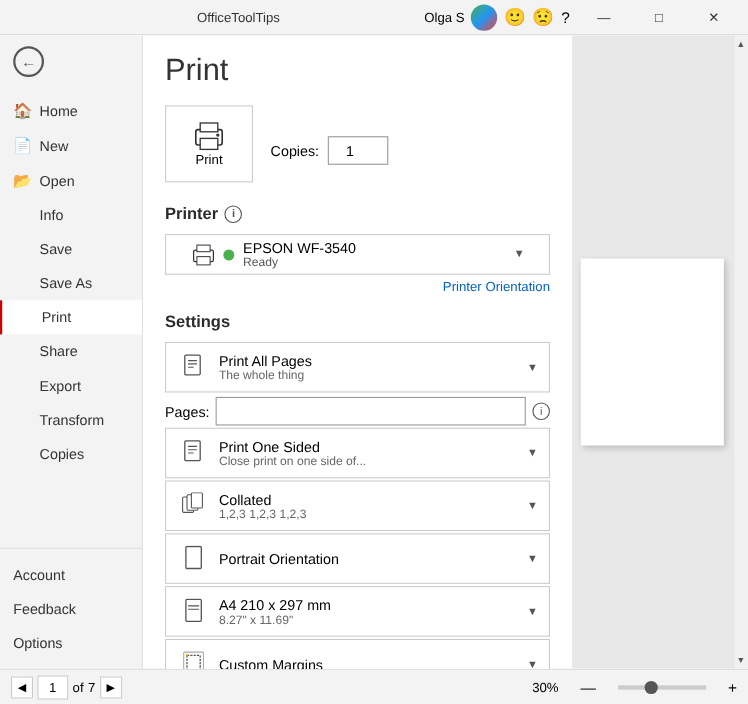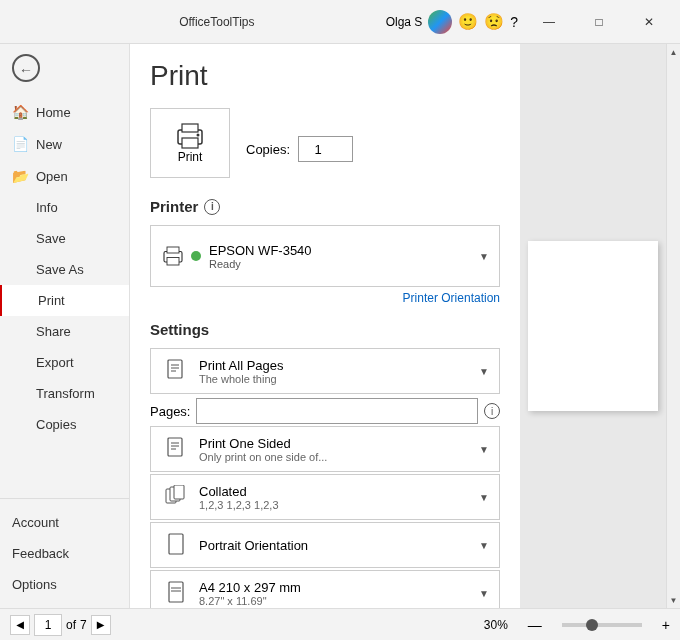--- a/index.html
+++ b/index.html
@@ -1,20 +1,20 @@
 <!DOCTYPE html>
 <html><head>
   <meta charset="utf-8">
   <style>
     * { box-sizing: border-box; margin: 0; padding: 0; }
     body { font-family: 'Segoe UI', Arial, sans-serif; font-size: 13px; background: #fff; width: 680px; height: 640px; overflow: hidden; display: flex; flex-direction: column; }
 
     
     .titlebar {
-      display: flex; align-items: center; background: #f3f3f3; height: 44px;
+      display: flex; align-items: center; background: #f3f3f3; height: 32px;
       padding: 0 8px; border-bottom: 1px solid #ddd; flex-shrink: 0;
     }
     .titlebar-app { flex: 1; text-align: center; font-size: 12px; color: #333; }
     .titlebar-user { display: flex; align-items: center; gap: 6px; margin-right: 8px; font-size: 12px; margin-left: 40px; }
     .titlebar-controls { display: flex; gap: 4px; }
     .titlebar-btn { width: 46px; height: 32px; display: flex; align-items: center; justify-content: center; cursor: pointer; font-size: 12px; color: #333; background: transparent; border: none; }
     .avatar-circle { width: 24px; height: 24px; border-radius: 50%; background: linear-gradient(135deg, #4caf50, #2196f3, #f44336); display: flex; align-items: center; justify-content: center; }
 
     
     .app-body { display: flex; flex: 1; overflow: hidden; }
@@ -41,21 +41,21 @@
     .print-top { display: flex; align-items: center; gap: 16px; margin-bottom: 20px; }
     .print-btn-box { width: 80px; height: 70px; border: 1px solid #ccc; display: flex; flex-direction: column; align-items: center; justify-content: center; cursor: pointer; background: #fff; }
     .copies-section { display: flex; align-items: center; gap: 8px; margin-top: 12px; }
     .copies-label { font-size: 13px; }
     .copies-input { width: 55px; height: 26px; border: 1px solid #999; padding: 0 4px; font-size: 13px; text-align: center; }
 
     
     .section-title { font-size: 15px; font-weight: 600; color: #2b2b2b; margin-bottom: 10px; display: flex; align-items: center; gap: 6px; }
     .info-icon { width: 16px; height: 16px; border-radius: 50%; border: 1px solid #555; display: flex; align-items: center; justify-content: center; font-size: 10px; color: #555; cursor: pointer; }
 
-    .printer-dropdown { width: 100%; height: 62px; border: 1px solid #ccc; display: flex; align-items: center; padding: 0 10px; cursor: pointer; background: #fff; position: relative; margin-bottom: 4px; }
+    .printer-dropdown { width: 100%; height: 37px; border: 1px solid #ccc; display: flex; align-items: center; padding: 0 22px; cursor: pointer; background: #fff; position: relative; margin-bottom: 4px; }
     .printer-info { flex: 1; display: flex; flex-direction: column; }
     .printer-name { font-size: 13px; font-weight: 500; }
     .printer-status { font-size: 11px; color: #555; }
     .printer-icon-wrap { display: flex; align-items: center; gap: 6px; margin-right: 8px; }
     .status-dot { width: 10px; height: 10px; border-radius: 50%; background: #4caf50; }
     .dropdown-arrow { font-size: 10px; color: #555; }
     .printer-props-link { font-size: 12px; color: #0563c1; cursor: pointer; text-align: right; margin-bottom: 16px; }
 
     
     .settings-dropdown { width: 100%; border: 1px solid #ccc; display: flex; align-items: center; padding: 0 10px; cursor: pointer; background: #fff; margin-bottom: 2px; min-height: 46px; }
@@ -247,21 +247,21 @@
         <div class="setting-icon">
           <svg width="20" height="24" viewBox="0 0 20 24">
             <rect x="2" y="1" width="14" height="18" rx="1" fill="white" stroke="#555" stroke-width="1.2"></rect>
             <line x1="5" y1="6" x2="13" y2="6" stroke="#555" stroke-width="1"></line>
             <line x1="5" y1="9" x2="13" y2="9" stroke="#555" stroke-width="1"></line>
             <line x1="5" y1="12" x2="10" y2="12" stroke="#555" stroke-width="1"></line>
           </svg>
         </div>
         <div class="setting-text">
           <div class="setting-main">Print One Sided</div>
-          <div class="setting-sub">Only print on one side of...</div>
+          <div class="setting-sub">Close print on one side of...</div>
         </div>
         <span class="dropdown-arrow">▼</span>
       </div>
 
       <div class="settings-dropdown">
         <div class="setting-icon">
           <svg width="22" height="24" viewBox="0 0 22 24">
             <rect x="1" y="4" width="10" height="14" rx="1" fill="white" stroke="#555" stroke-width="1"></rect>
             <rect x="5" y="2" width="10" height="14" rx="1" fill="white" stroke="#555" stroke-width="1"></rect>
             <rect x="9" y="0" width="10" height="14" rx="1" fill="white" stroke="#555" stroke-width="1"></rect>

